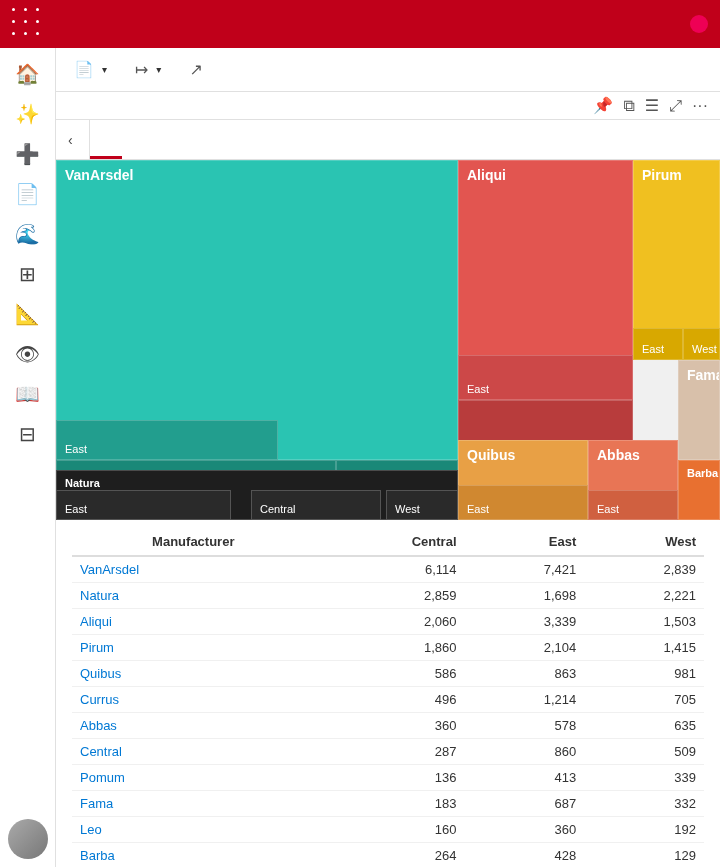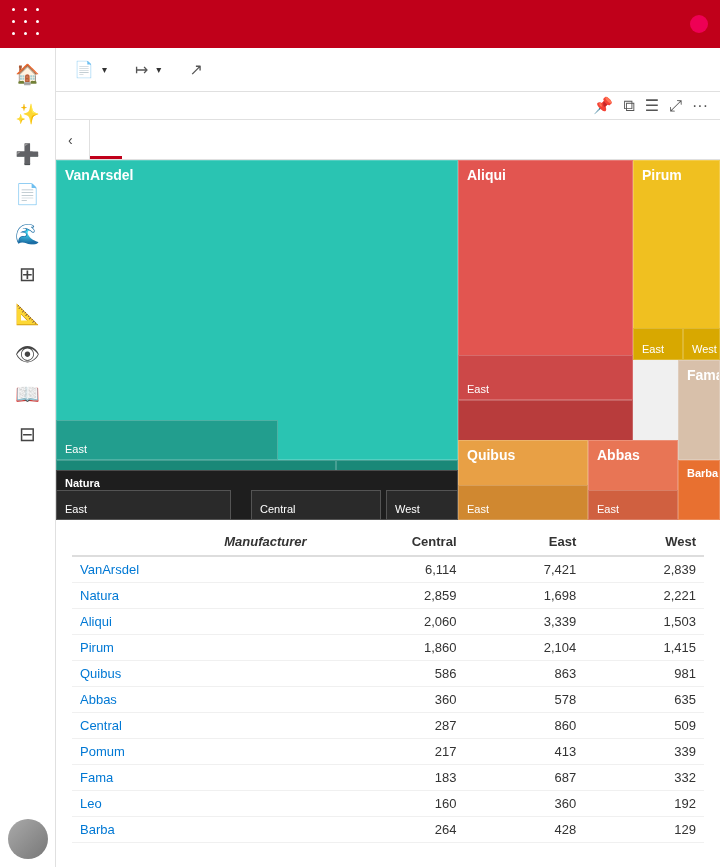--- a/index.html
+++ b/index.html
@@ -165,22 +165,21 @@
       font-size: 13px;
     }
     .data-table thead th {
       text-align: right;
       padding: 6px 8px;
       font-weight: 600;
       color: #333;
       border-bottom: 2px solid #ddd;
     }
     .data-table thead th:first-child {
-      text-align: right;
-      font-style: italic;
+      text-align: center;
     }
     .data-table tbody td {
       padding: 5px 8px;
       border-bottom: 1px solid #f0f0f0;
       text-align: right;
       color: #333;
     }
     .data-table tbody td:first-child {
       text-align: left;
       color: #0078d4;
@@ -401,34 +400,40 @@
     <td>2,104</td>
     <td>1,415</td>
   </tr>
             <tr>
     <td>Quibus</td>
     <td>586</td>
     <td>863</td>
     <td>981</td>
   </tr>
             <tr>
+    <td>Currus</td>
+    <td>496</td>
+    <td>1,214</td>
+    <td>705</td>
+  </tr>
+            <tr>
     <td>Abbas</td>
     <td>360</td>
     <td>578</td>
     <td>635</td>
   </tr>
             <tr>
     <td>Central</td>
     <td>287</td>
     <td>860</td>
     <td>509</td>
   </tr>
             <tr>
     <td>Pomum</td>
-    <td>217</td>
+    <td>136</td>
     <td>413</td>
     <td>339</td>
   </tr>
             <tr>
     <td>Fama</td>
     <td>183</td>
     <td>687</td>
     <td>332</td>
   </tr>
             <tr>

